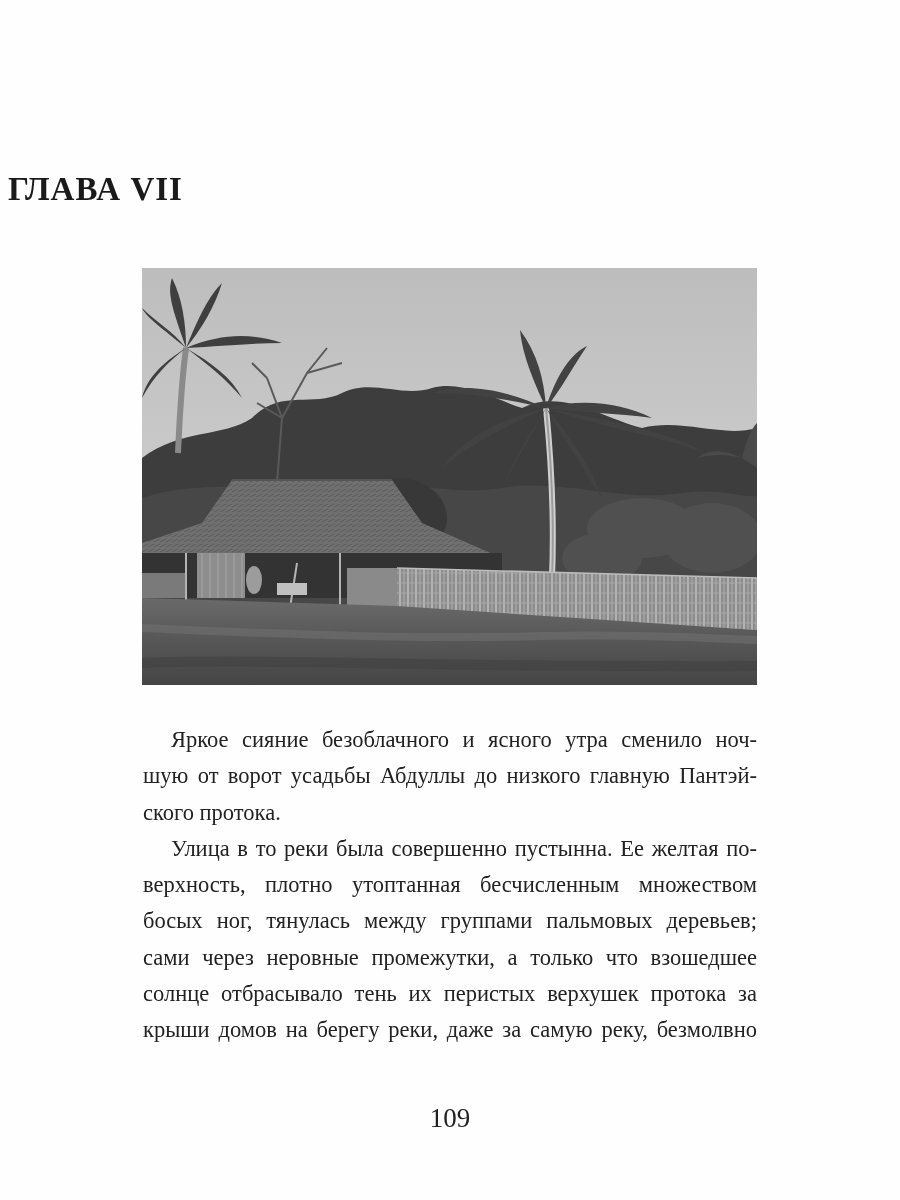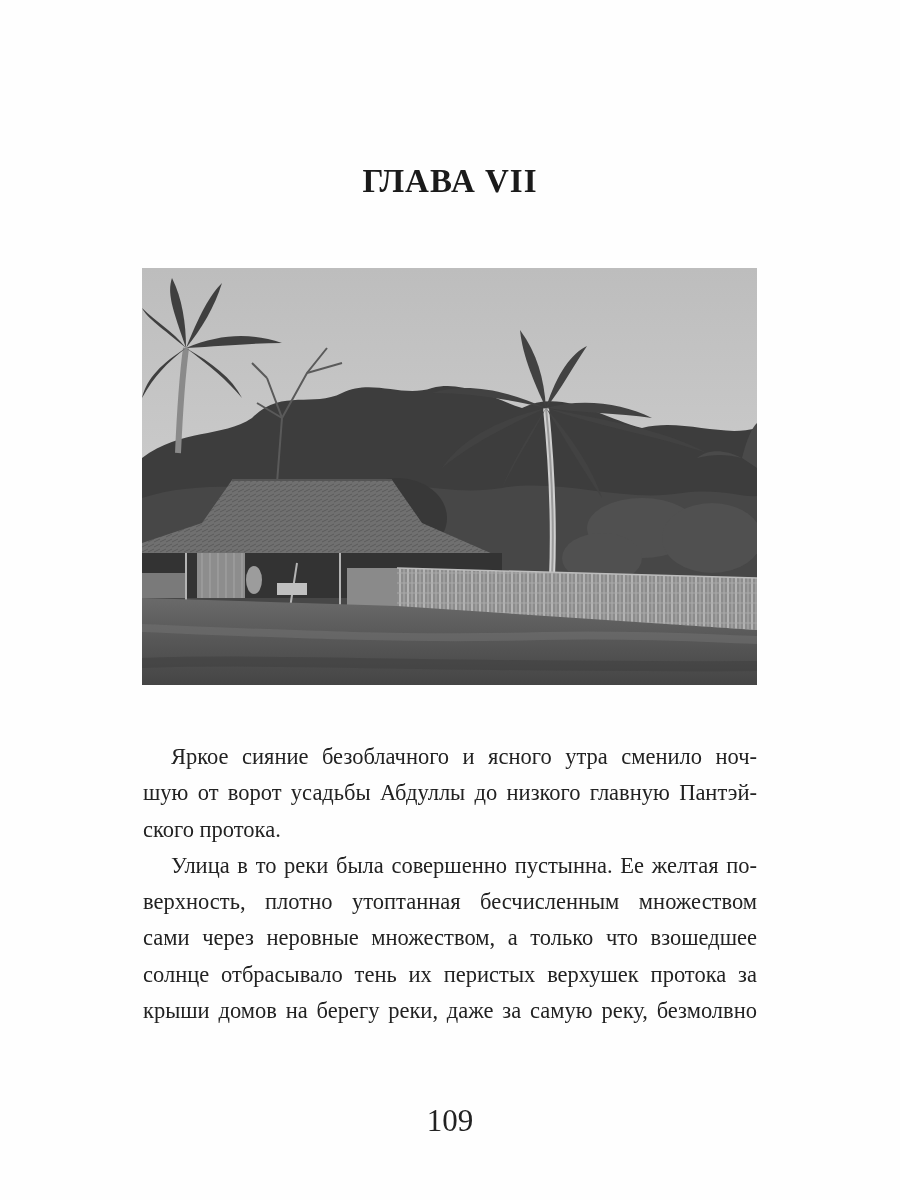--- a/index.html
+++ b/index.html
@@ -18,46 +18,45 @@
     .page {
       position: absolute;
       left: 0; top: 0;
       width: 900px; height: 1200px;
       background: #fefefe;
     }
     .chapter-title {
       position: absolute;
       left: 0; right: 0;
       top: 163px;
-      text-align: center;
+      text-align: left;
       font-size: 33px;
       font-weight: bold;
       letter-spacing: 1px;
       color: #1a1a1a;
-      margin: 0;
+      margin: 8px;
     }
     .photo {
       position: absolute;
       left: 142px;
       top: 268px;
       width: 615px;
       height: 417px;
       overflow: hidden;
       background: #9a9a9a;
     }
     .photo svg { display: block; }
     .body-text {
       position: absolute;
       left: 143px;
       top: 722px;
       width: 614px;
       font-size: 22.5px;
       line-height: 36.3px;
       color: #222;
-      margin-top: 17px;
     }
     .para {
       margin: 0;
       text-align: justify;
       text-align-last: left;
     }
     .line {
       display: block;
       text-align: justify;
       text-align-last: justify;
@@ -66,21 +65,21 @@
     }
     .line.last {
       text-align-last: left;
     }
     .line.indent { padding-left: 28px; }
     .page-number {
       position: absolute;
       left: 0; right: 0;
       top: 1103px;
       text-align: center;
-      font-size: 31px;
+      font-size: 27px;
       color: #222;
     }
   </style>
 </head>
 <body>
 
 <div class="page">
 
   <h1 class="chapter-title">ГЛАВА VII</h1>
 
@@ -195,21 +194,22 @@
 
   <div class="body-text">
     <p class="para">
       <span class="line indent">Яркое сияние безоблачного и ясного утра сменило ноч-</span>
       <span class="line">шую от ворот усадьбы Абдуллы до низкого главную Пантэй-</span>
       <span class="line last">ского протока.</span>
     </p>
     <p class="para">
       <span class="line indent">Улица в то реки была совершенно пустынна. Ее желтая по-</span>
       <span class="line">верхность, плотно утоптанная бесчисленным множеством</span>
-      <span class="line">сами через неровные множеством, а только что взошедшее</span>
+      <span class="line">босых ног, тянулась между группами пальмовых деревьев;</span>
+      <span class="line">сами через неровные промежутки, а только что взошедшее</span>
       <span class="line">солнце отбрасывало тень их перистых верхушек протока за</span>
       <span class="line">крыши домов на берегу реки, даже за самую реку, безмолвно</span>
     </p>
   </div>
 
   <div class="page-number">109</div>
 
 </div>
 
 </body></html>

